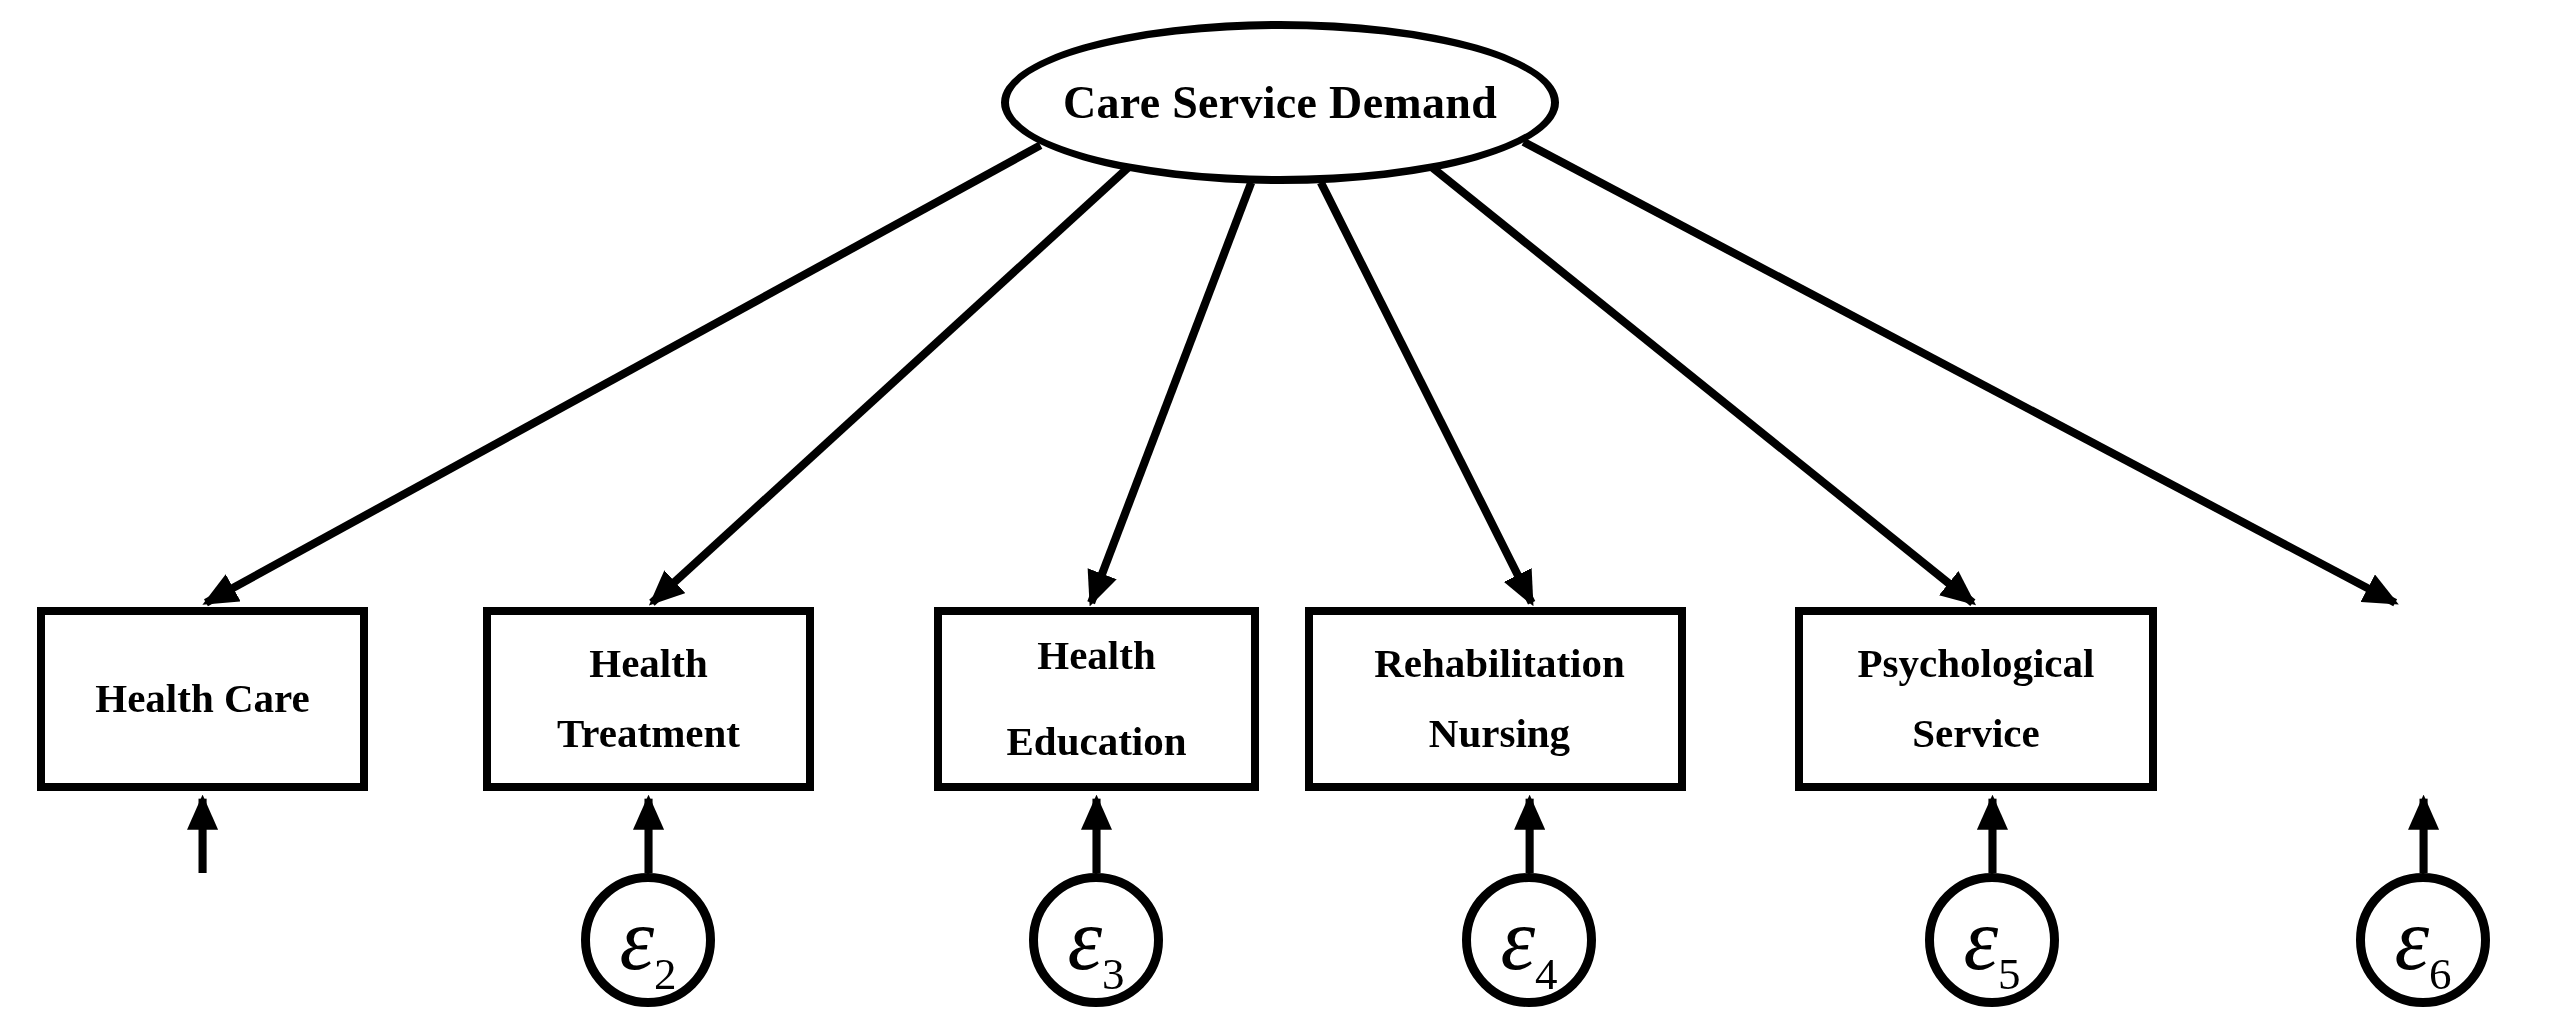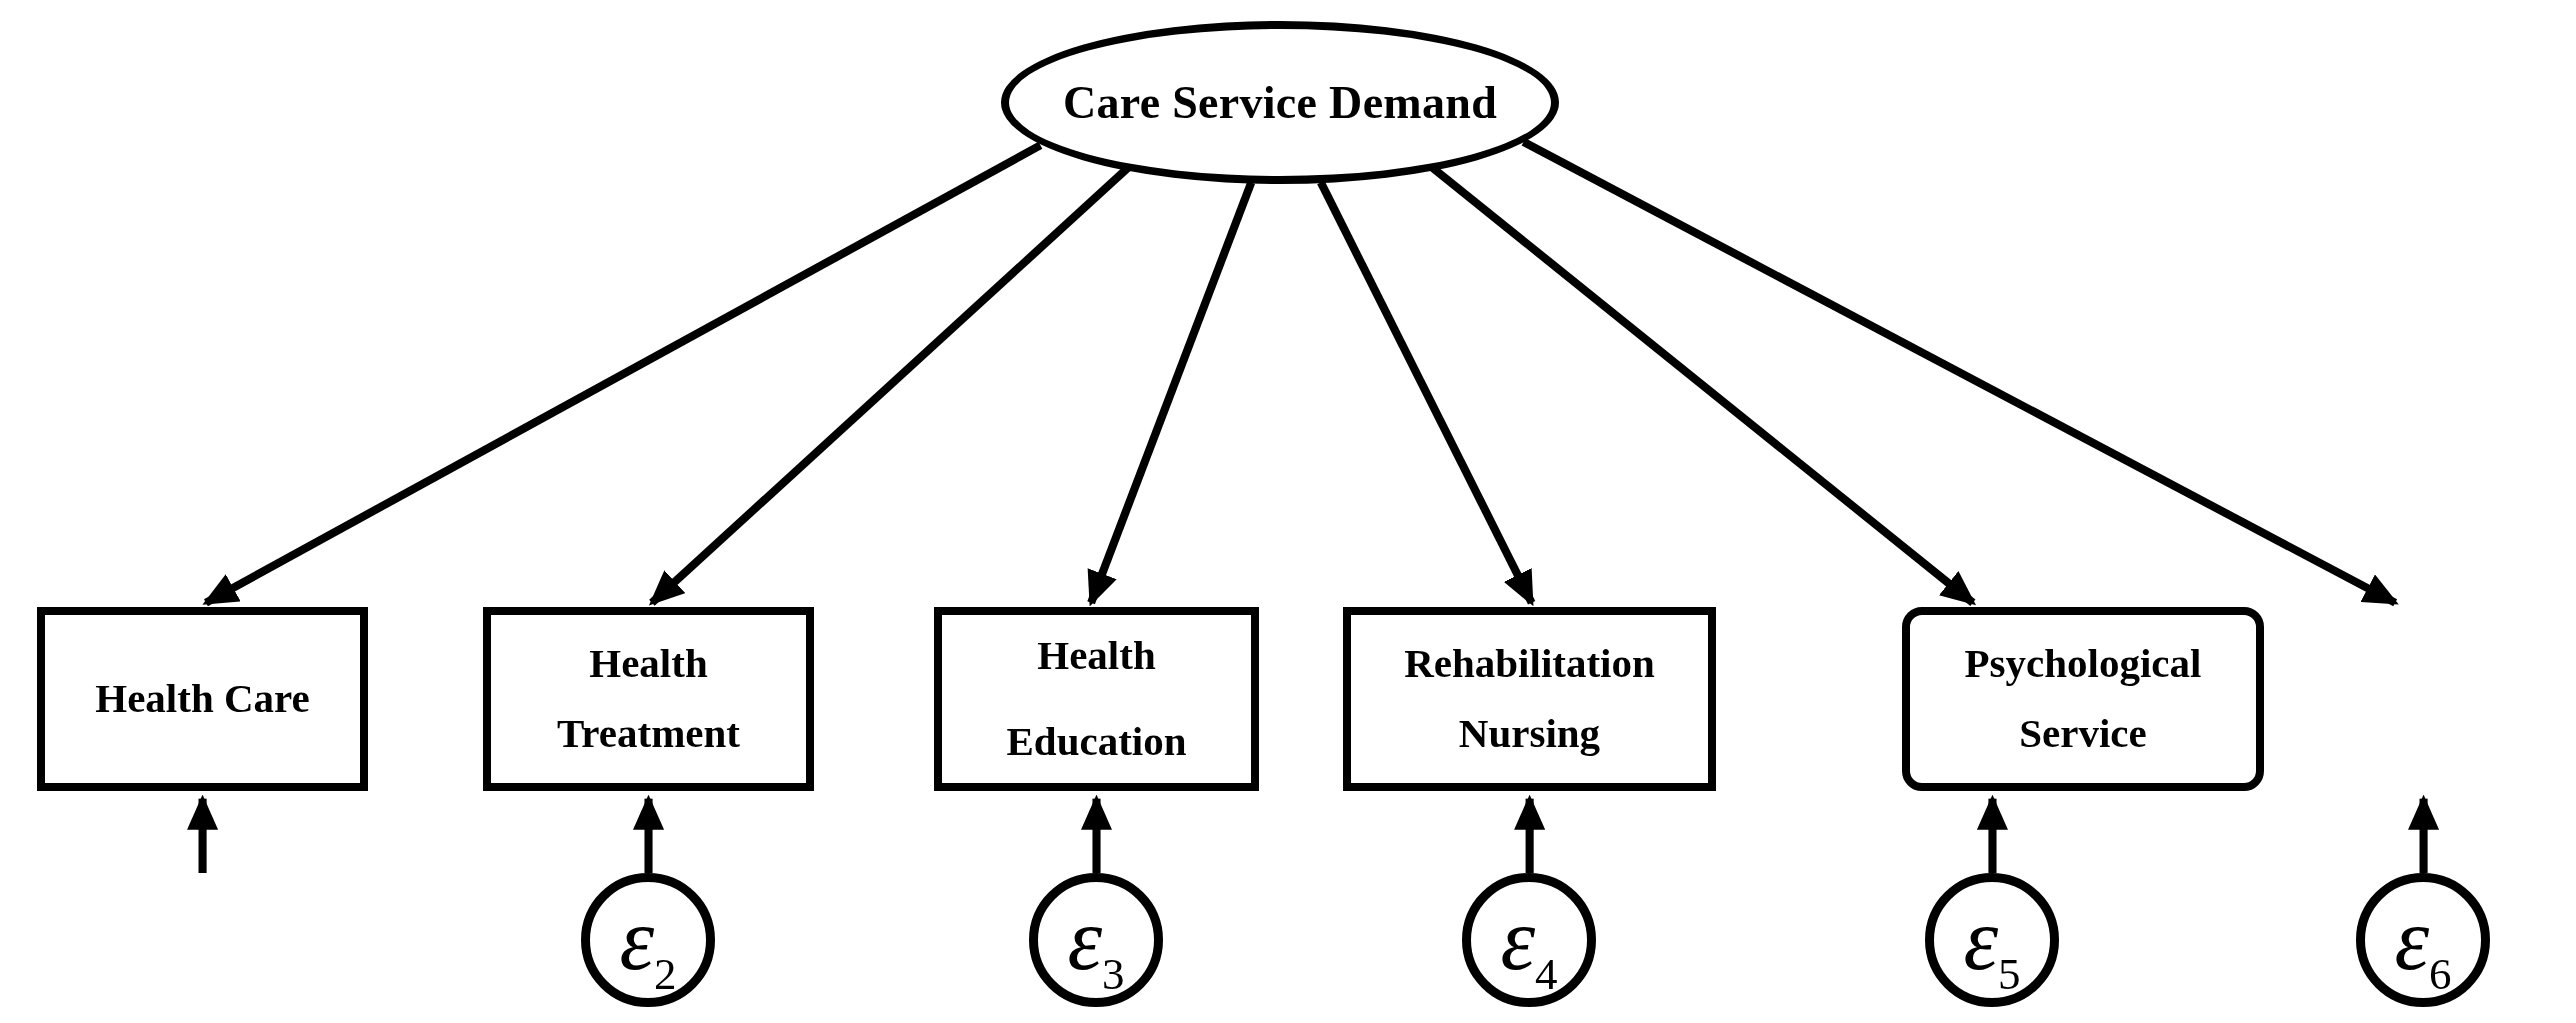--- a/index.html
+++ b/index.html
@@ -130,25 +130,25 @@
 
   </div>
   <div class="box" style="left:463px; width:315px;">
     <span class="bl">Health</span>
     <span class="bl">Treatment</span>
   </div>
   <div class="box" style="left:914px;width:309px;gap:16px;">
     <span class="bl">Health</span>
     <span class="bl">Education</span>
   </div>
-  <div class="box" style="left:1323px;width:357px;">
+  <div class="box" style="left:1285px;width:357px;padding-left:8px;">
     <span class="bl">Rehabilitation</span>
     <span class="bl">Nursing</span>
   </div>
-  <div class="box" style="left:1882px;width:346px;border-radius:20px;">
+  <div class="box" style="left:1775px;width:346px;">
     <span class="bl">Psychological</span>
     <span class="bl">Service</span>
   </div>
 
   <div class="err" style="left:561px;">
     <span class="eps"><em>ε</em><sub>2</sub></span>
   </div>
   <div class="err" style="left:1009px;">
     <span class="eps"><em>ε</em><sub>3</sub></span>
   </div>

